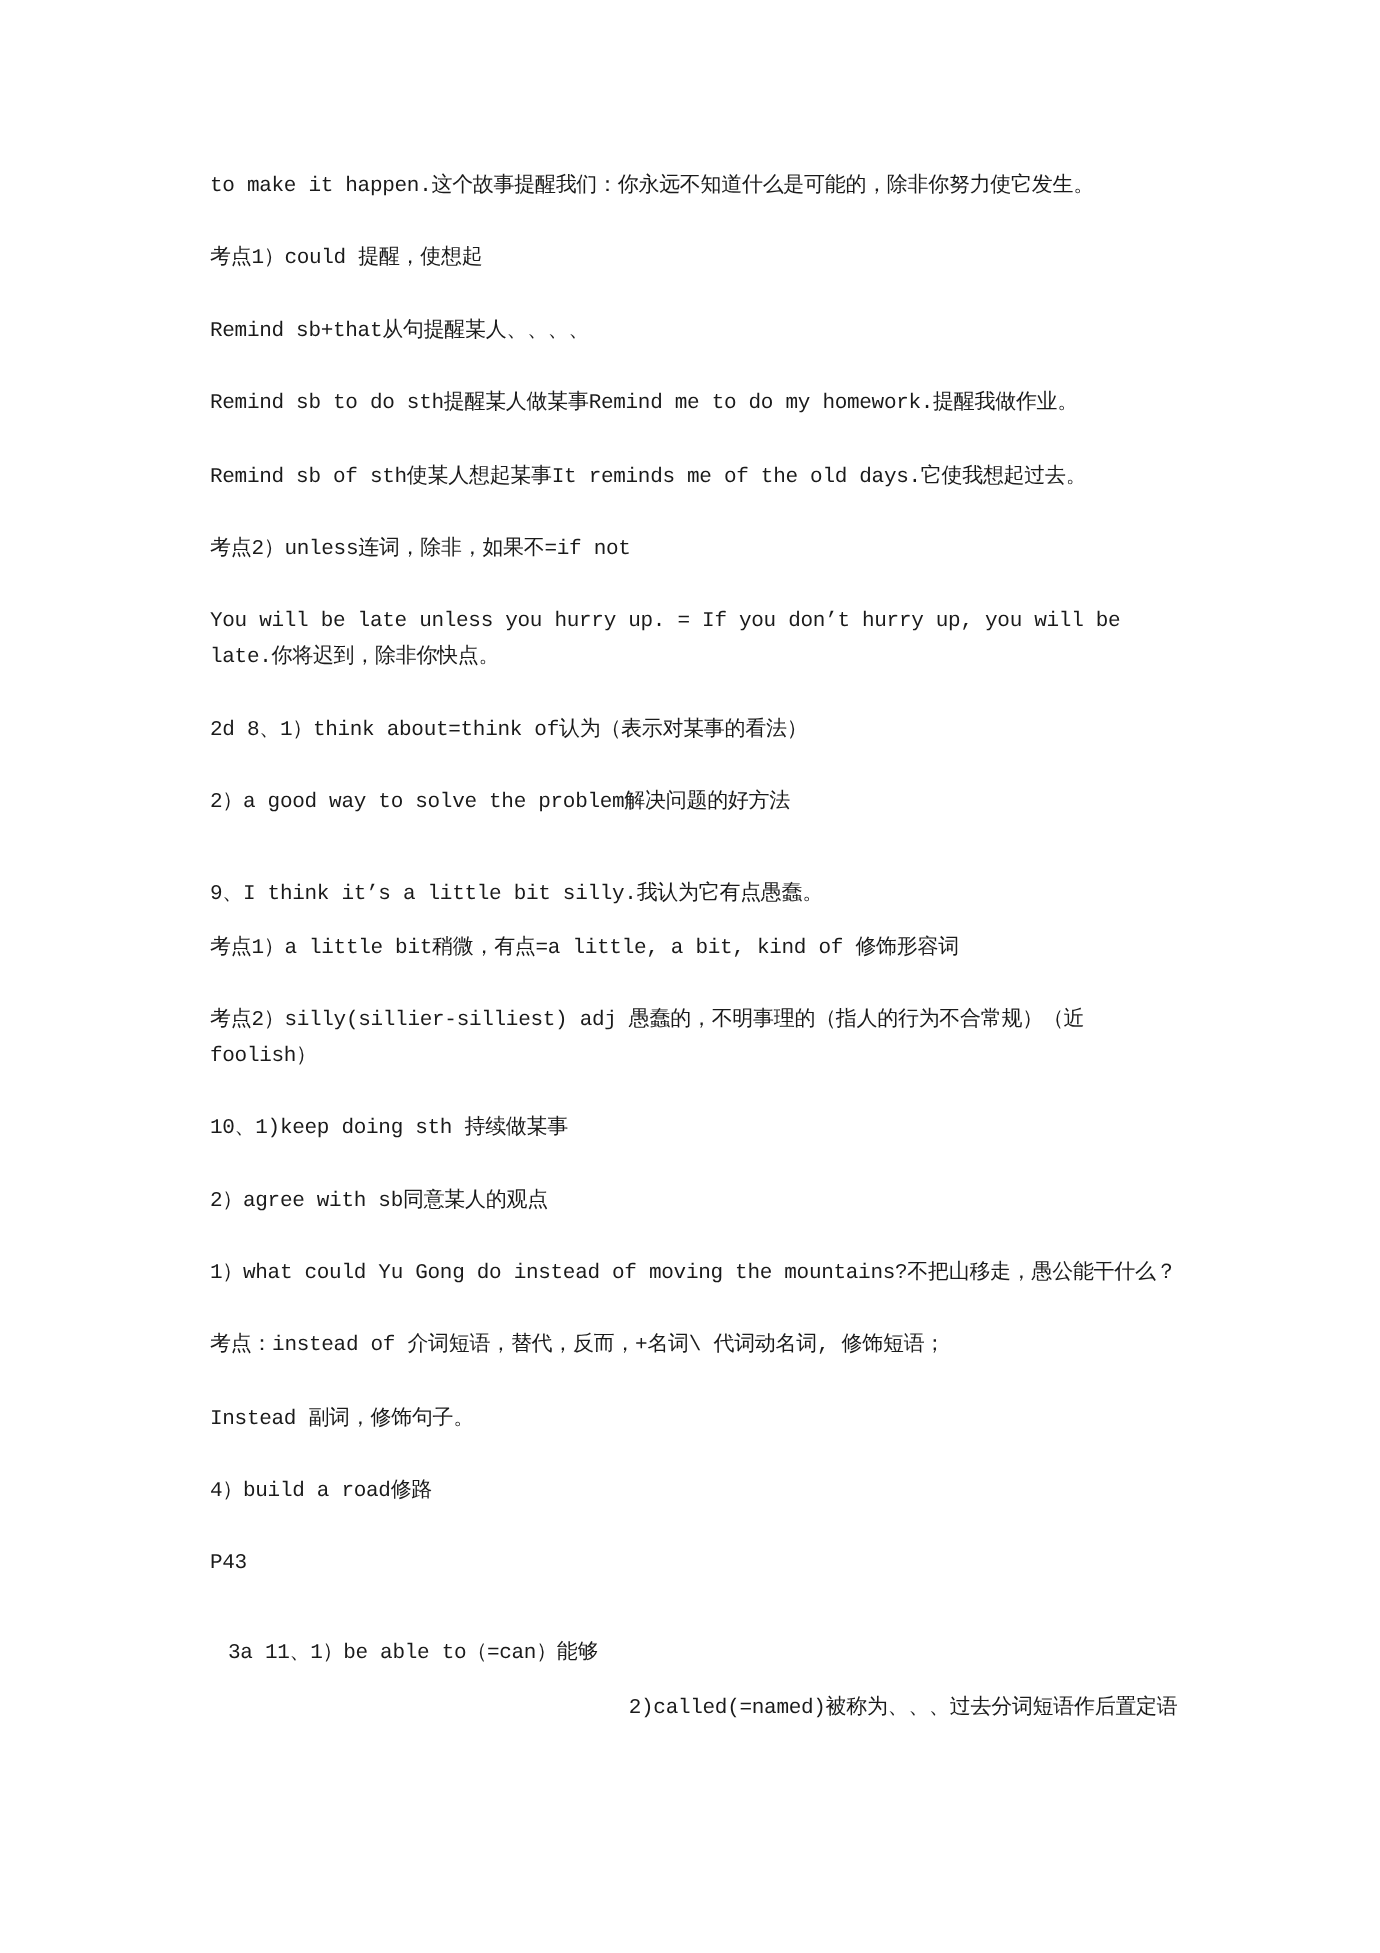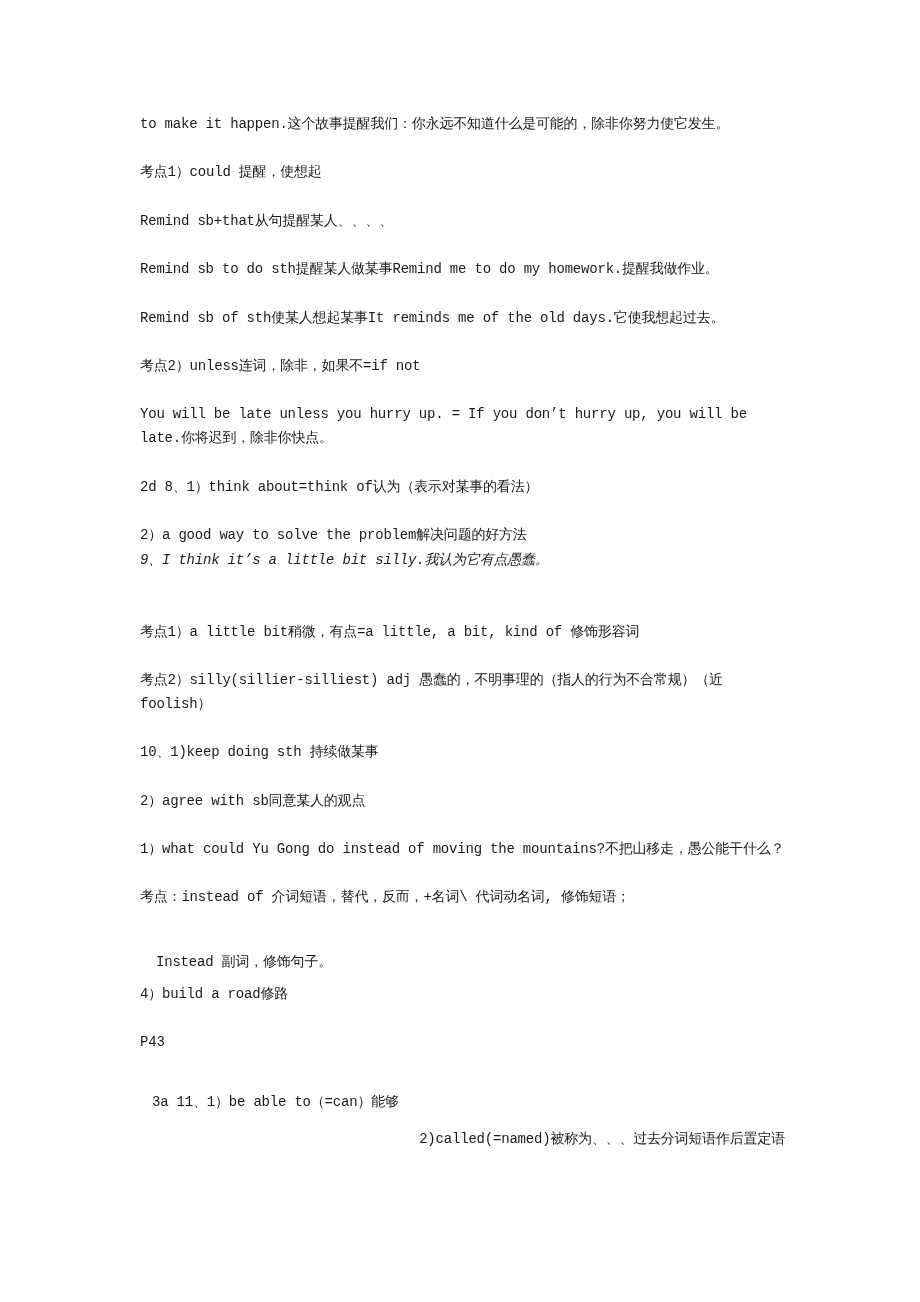--- a/index.html
+++ b/index.html
@@ -38,25 +38,25 @@
 <div class="page">
   <p class="para" style="top:0px;margin:0;">to make it happen.这个故事提醒我们：你永远不知道什么是可能的，除非你努力使它发生。</p>
   <p class="para" style="top:48px;margin:0;">考点1）could 提醒，使想起</p>
   <p class="para" style="top:97px;margin:0;">Remind sb+that从句提醒某人、、、、</p>
   <p class="para" style="top:145px;margin:0;">Remind sb to do sth提醒某人做某事Remind me to do my homework.提醒我做作业。</p>
   <p class="para" style="top:194px;margin:0;">Remind sb of sth使某人想起某事It reminds me of the old days.它使我想起过去。</p>
   <p class="para" style="top:242px;margin:0;">考点2）unless连词，除非，如果不=if not</p>
   <p class="para" style="top:290px;margin:0;">You will be late unless you hurry up. = If you don’t hurry up, you will be late.你将迟到，除非你快点。</p>
   <p class="para" style="top:363px;margin:0;">2d 8、1）think about=think of认为（表示对某事的看法）</p>
   <p class="para" style="top:411px;margin:0;">2）a good way to solve the problem解决问题的好方法</p>
-  <p class="para" style="top:436px;margin:0;font-style:italic;">9、I think it’s a little bit silly.我认为它有点愚蠢。</p>
+  <p class="para" style="top:472px;margin:0;">9、I think it’s a little bit silly.我认为它有点愚蠢。</p>
   <p class="para" style="top:508px;margin:0;">考点1）a little bit稍微，有点=a little, a bit, kind of 修饰形容词</p>
   <p class="para" style="top:556px;margin:0;">考点2）silly(sillier-silliest) adj 愚蠢的，不明事理的（指人的行为不合常规）（近foolish）</p>
   <p class="para" style="top:628px;margin:0;">10、1)keep doing sth 持续做某事</p>
   <p class="para" style="top:677px;margin:0;">2）agree with sb同意某人的观点</p>
   <p class="para" style="top:725px;margin:0;">1）what could Yu Gong do instead of moving the mountains?不把山移走，愚公能干什么？</p>
   <p class="para" style="top:773px;margin:0;">考点：instead of 介词短语，替代，反而，+名词\ 代词动名词, 修饰短语；</p>
-  <p class="para" style="top:822px;margin:16px;">Instead 副词，修饰句子。</p>
+  <p class="para" style="top:822px;margin:0;">Instead 副词，修饰句子。</p>
   <p class="para" style="top:870px;margin:0;">4）build a road修路</p>
   <p class="para" style="top:918px;margin:0;">P43</p>
   <p class="para" style="top:966px;margin:12px;">3a 11、1）be able to（=can）能够</p>
   <p class="para" style="top:1015px;margin:0;text-align:right;">2)called(=named)被称为、、、过去分词短语作后置定语</p>
 </div>
 
 </body></html>

